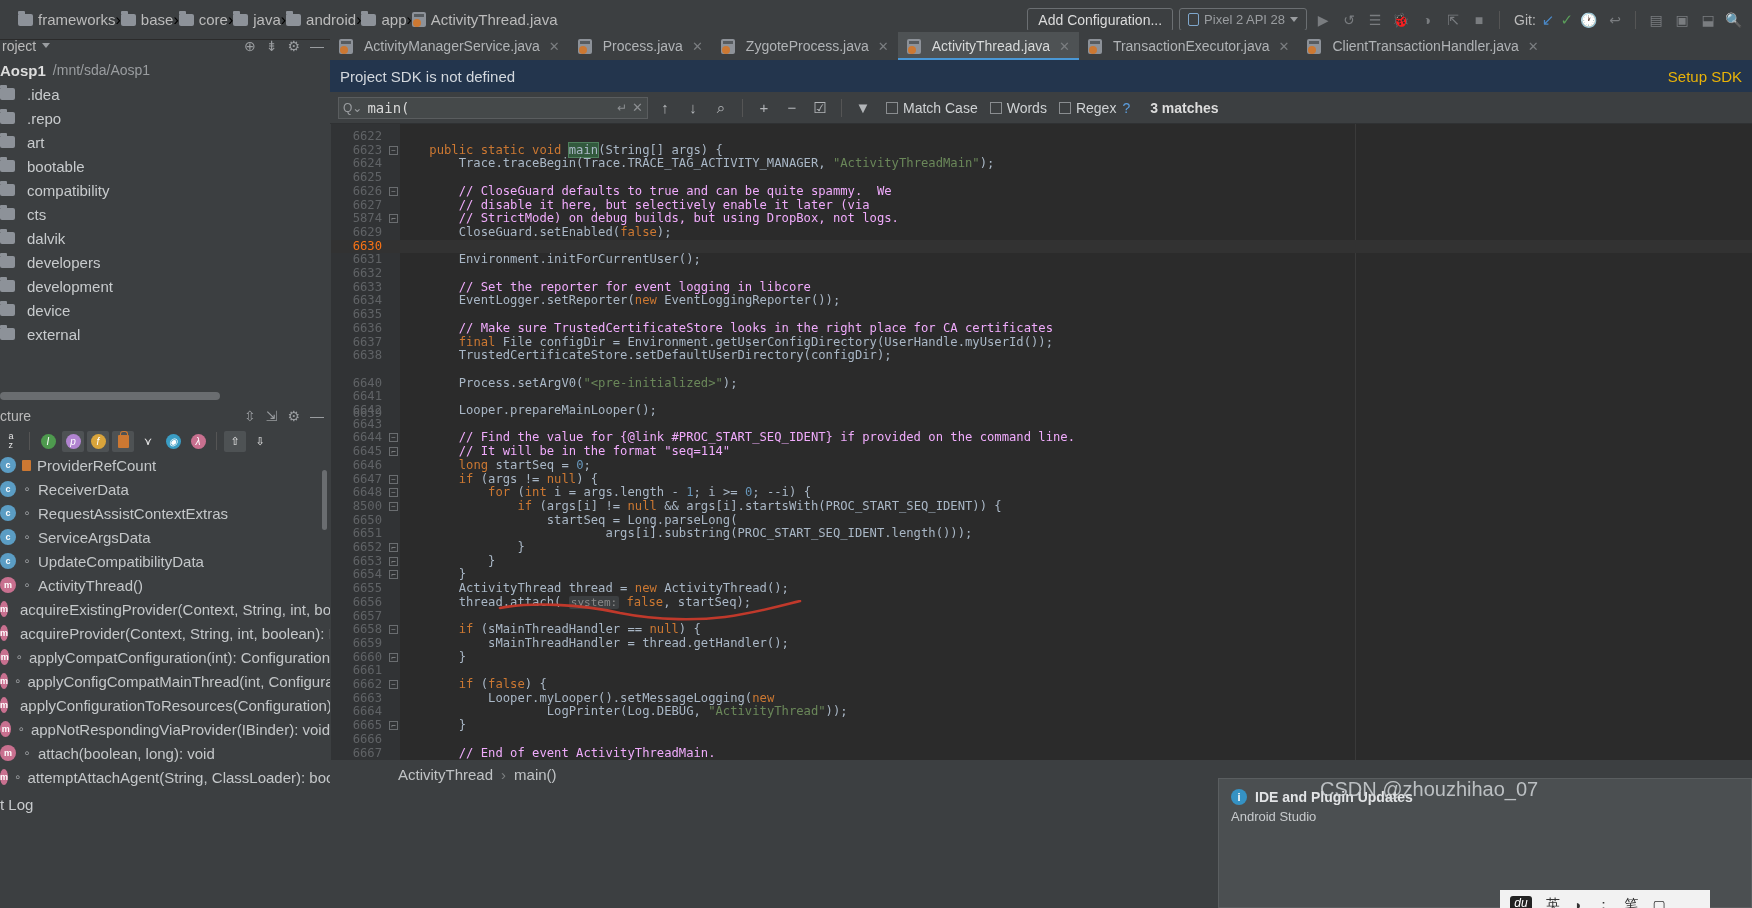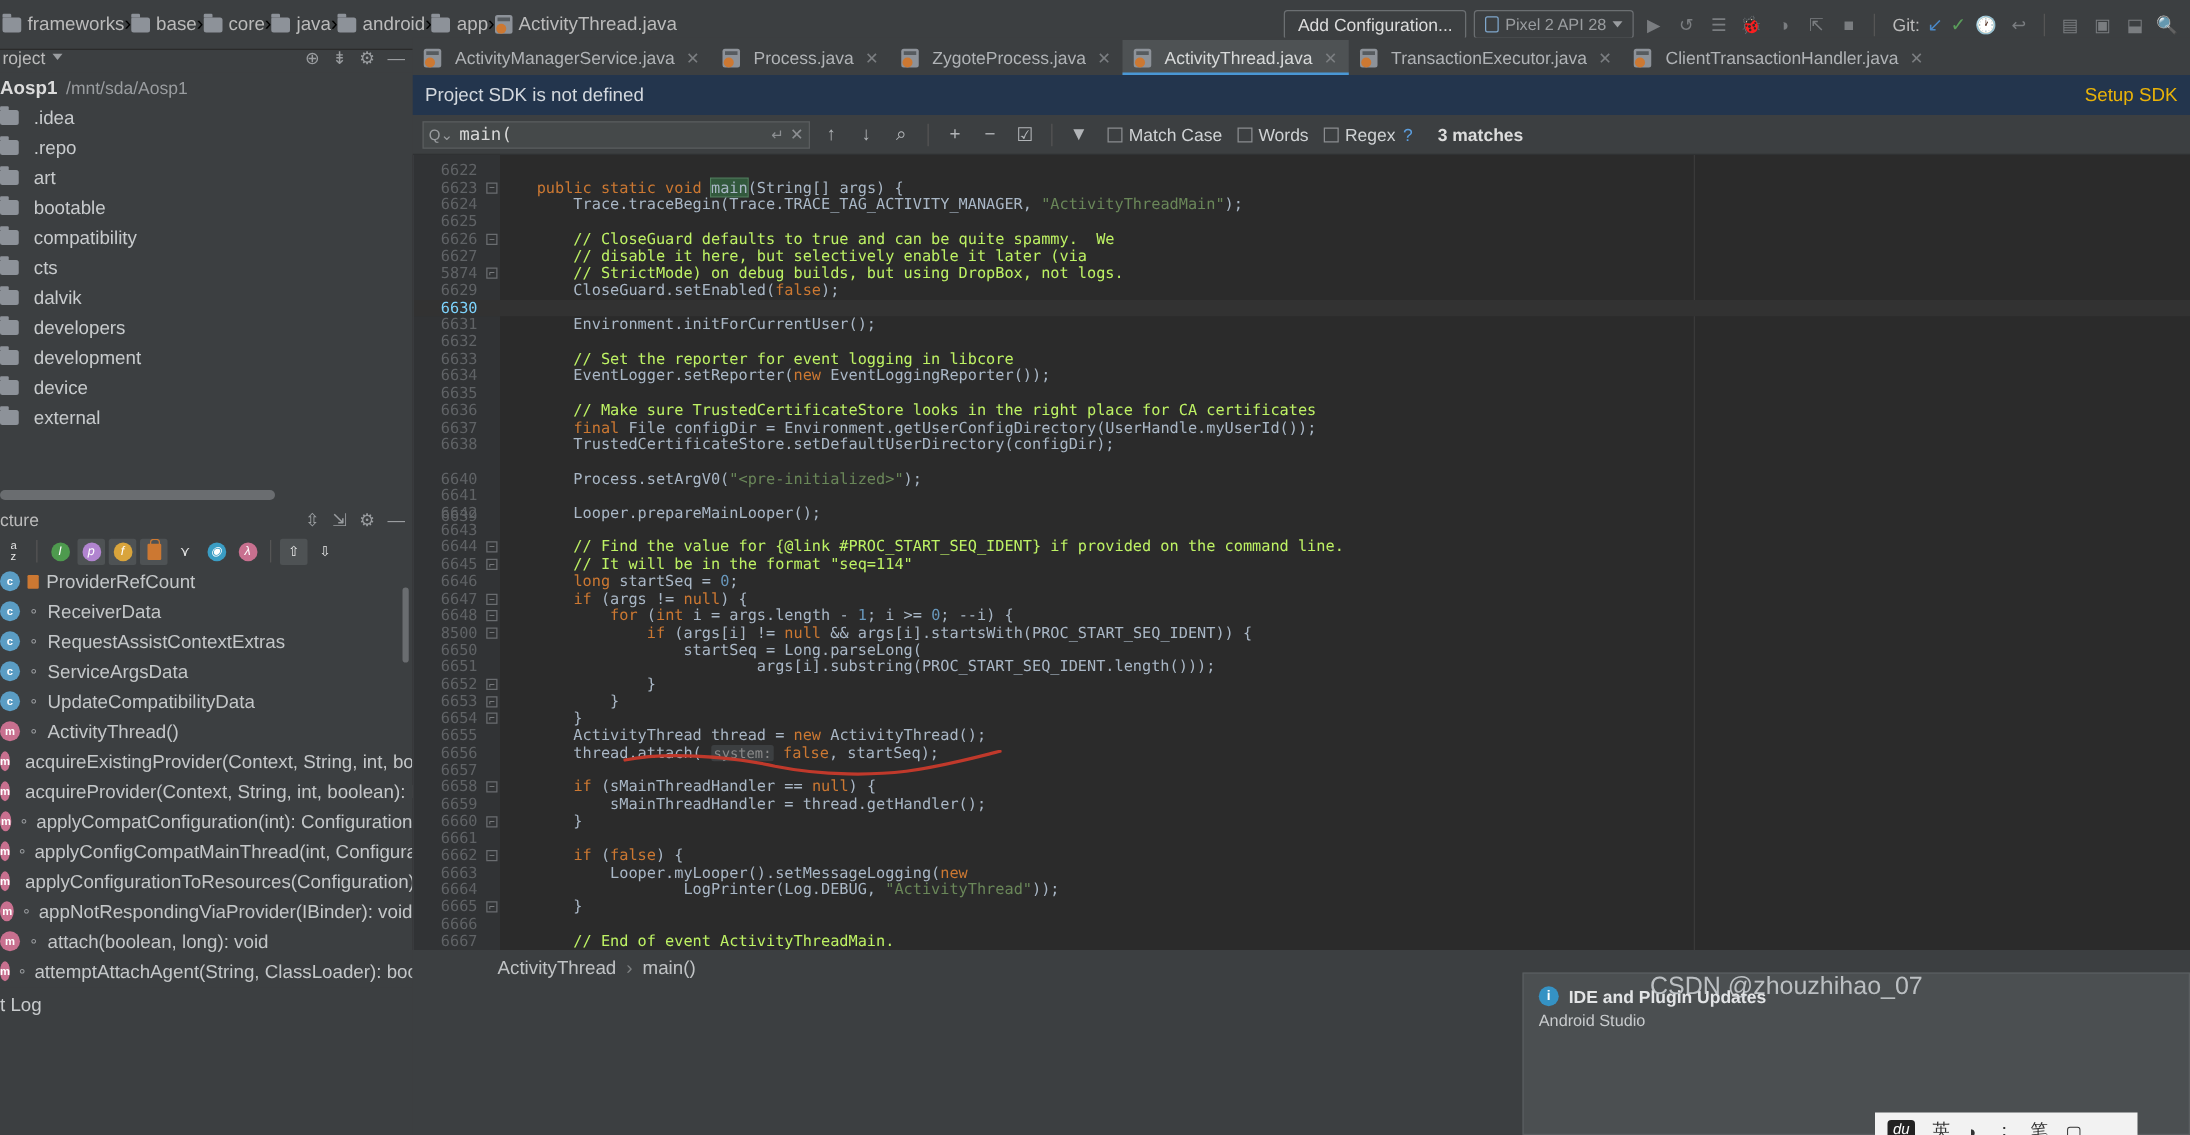--- a/index.html
+++ b/index.html
@@ -10,21 +10,21 @@
     overflow: hidden;
   }
   .app { position: relative; width: 1752px; height: 908px; background: #3c3f41; }
 
   
   .topbar {
     position: absolute; left: 0; top: 0; width: 1752px; height: 40px;
     background: #3c3f41; display: flex; align-items: center;
     border-bottom: 1px solid #2b2b2b;
   }
-  .crumbs { display: flex; align-items: center; padding-left: 2px; flex: 0 0 auto; }
+  .crumbs { display: flex; align-items: center; padding-left: 2px; flex: 0 0 auto; margin-left: 16px; }
   .crumb { display: flex; align-items: center; color: #bbbbbb; font-size: 15px; white-space: nowrap; }
   .folder-ic {
     width: 15px; height: 12px; margin-right: 5px; position: relative; display: inline-block;
     background: #8d9299; border-radius: 1px 2px 2px 2px;
   }
   .folder-ic::before {
     content: ""; position: absolute; left: 0; top: -3px; width: 7px; height: 3px;
     background: #8d9299; border-radius: 1px 1px 0 0;
   }
   .java-ic {
@@ -172,25 +172,25 @@
   .vline { position: absolute; left: 330px; top: 124px; width: 1px; height: 636px; background: #3c3f41; }
   .cl {
     position: relative; height: 13.7px; line-height: 13.7px;
     font-family: "DejaVu Sans Mono", monospace; font-size: 12.2px;
     white-space: pre; color: #a9b7c6;
   }
   .lnum {
     position: absolute; width: 52px; text-align: right; color: #606366;
     font-family: "DejaVu Sans Mono", monospace; font-size: 12.2px; line-height: 13.7px; height: 13.7px;
   }
-  .lnum.cur { color: #7dd3fc; }
+  .lnum.cur { color: #f97316; }
   .curline { position: absolute; left: 0; width: 1422px; height: 13.7px; background: #323232; }
   .kw { color: #cc7832; }
   .str { color: #6a8759; }
-  .cmt { color: #bef264; }
+  .cmt { color: #f0abfc; }
   .num { color: #6897bb; }
   .hl { background: #32593d; color: #a9b7c6; outline: 1px solid #4e7f5c; }
   .hint { background: #3c3f41; color: #8a8a8a; font-size: 11px; padding: 0 2px; border-radius: 2px; }
   .fold {
     position: absolute; left: 59px; width: 9px; height: 9px; border: 1px solid #6a6d70;
     color: #8d9093; font-size: 8px; line-height: 7px; text-align: center; background: #313335;
   }
   .rightline { position: absolute; left: 1025px; top: 0; width: 1px; height: 636px; background: #3a3a3a; }
   .annot { position: absolute; pointer-events: none; }
 

